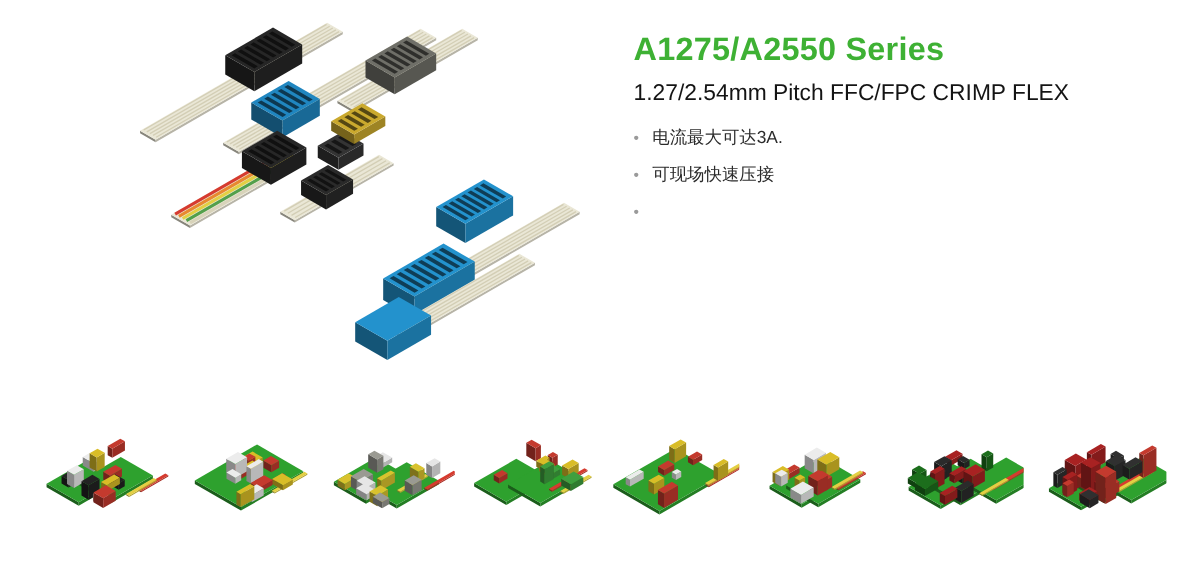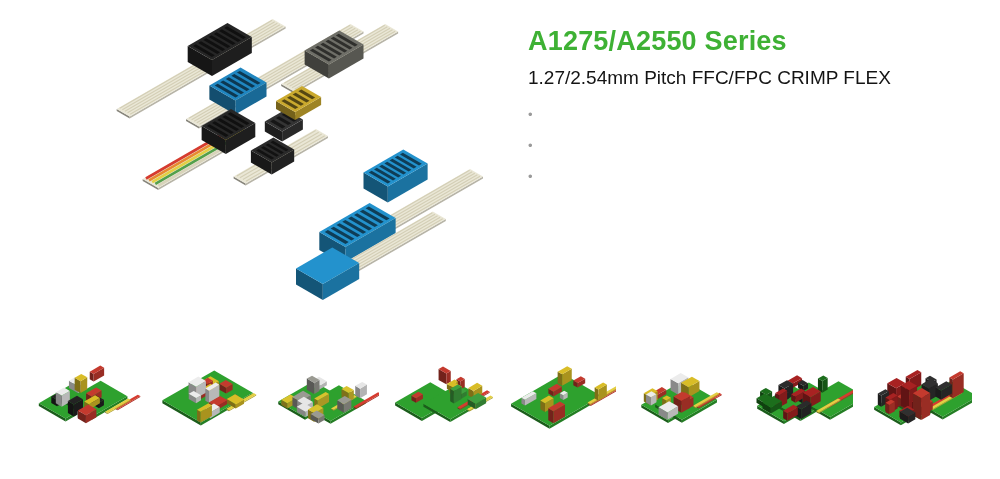--- a/index.html
+++ b/index.html
@@ -191,23 +191,25 @@
         <polygon points="248.0,264.5 284.3,243.5 311.2,259.0 274.8,280.0" fill="#2392cd"></polygon>
       </g>
     </svg>
 
 <div class="info">
   <h1 class="title" style="color: rgb(62, 177, 52);">A1275/A2550 Series</h1>
   <h2 class="subtitle">1.27/2.54mm Pitch FFC/FPC CRIMP FLEX</h2>
   <ul class="features" id="features">
         <li class="feature">
           <span class="bullet">•</span>
+          <span>电流最大可达3A.</span>
         </li>
         <li class="feature">
           <span class="bullet">•</span>
+          <span>可现场快速压接</span>
         </li>
         <li class="feature">
           <span class="bullet">•</span>
         </li>
       </ul>
 </div>
 
 <div class="gallery" id="gallery">
       <div class="thumb">
         <svg viewBox="0 0 118 108">

